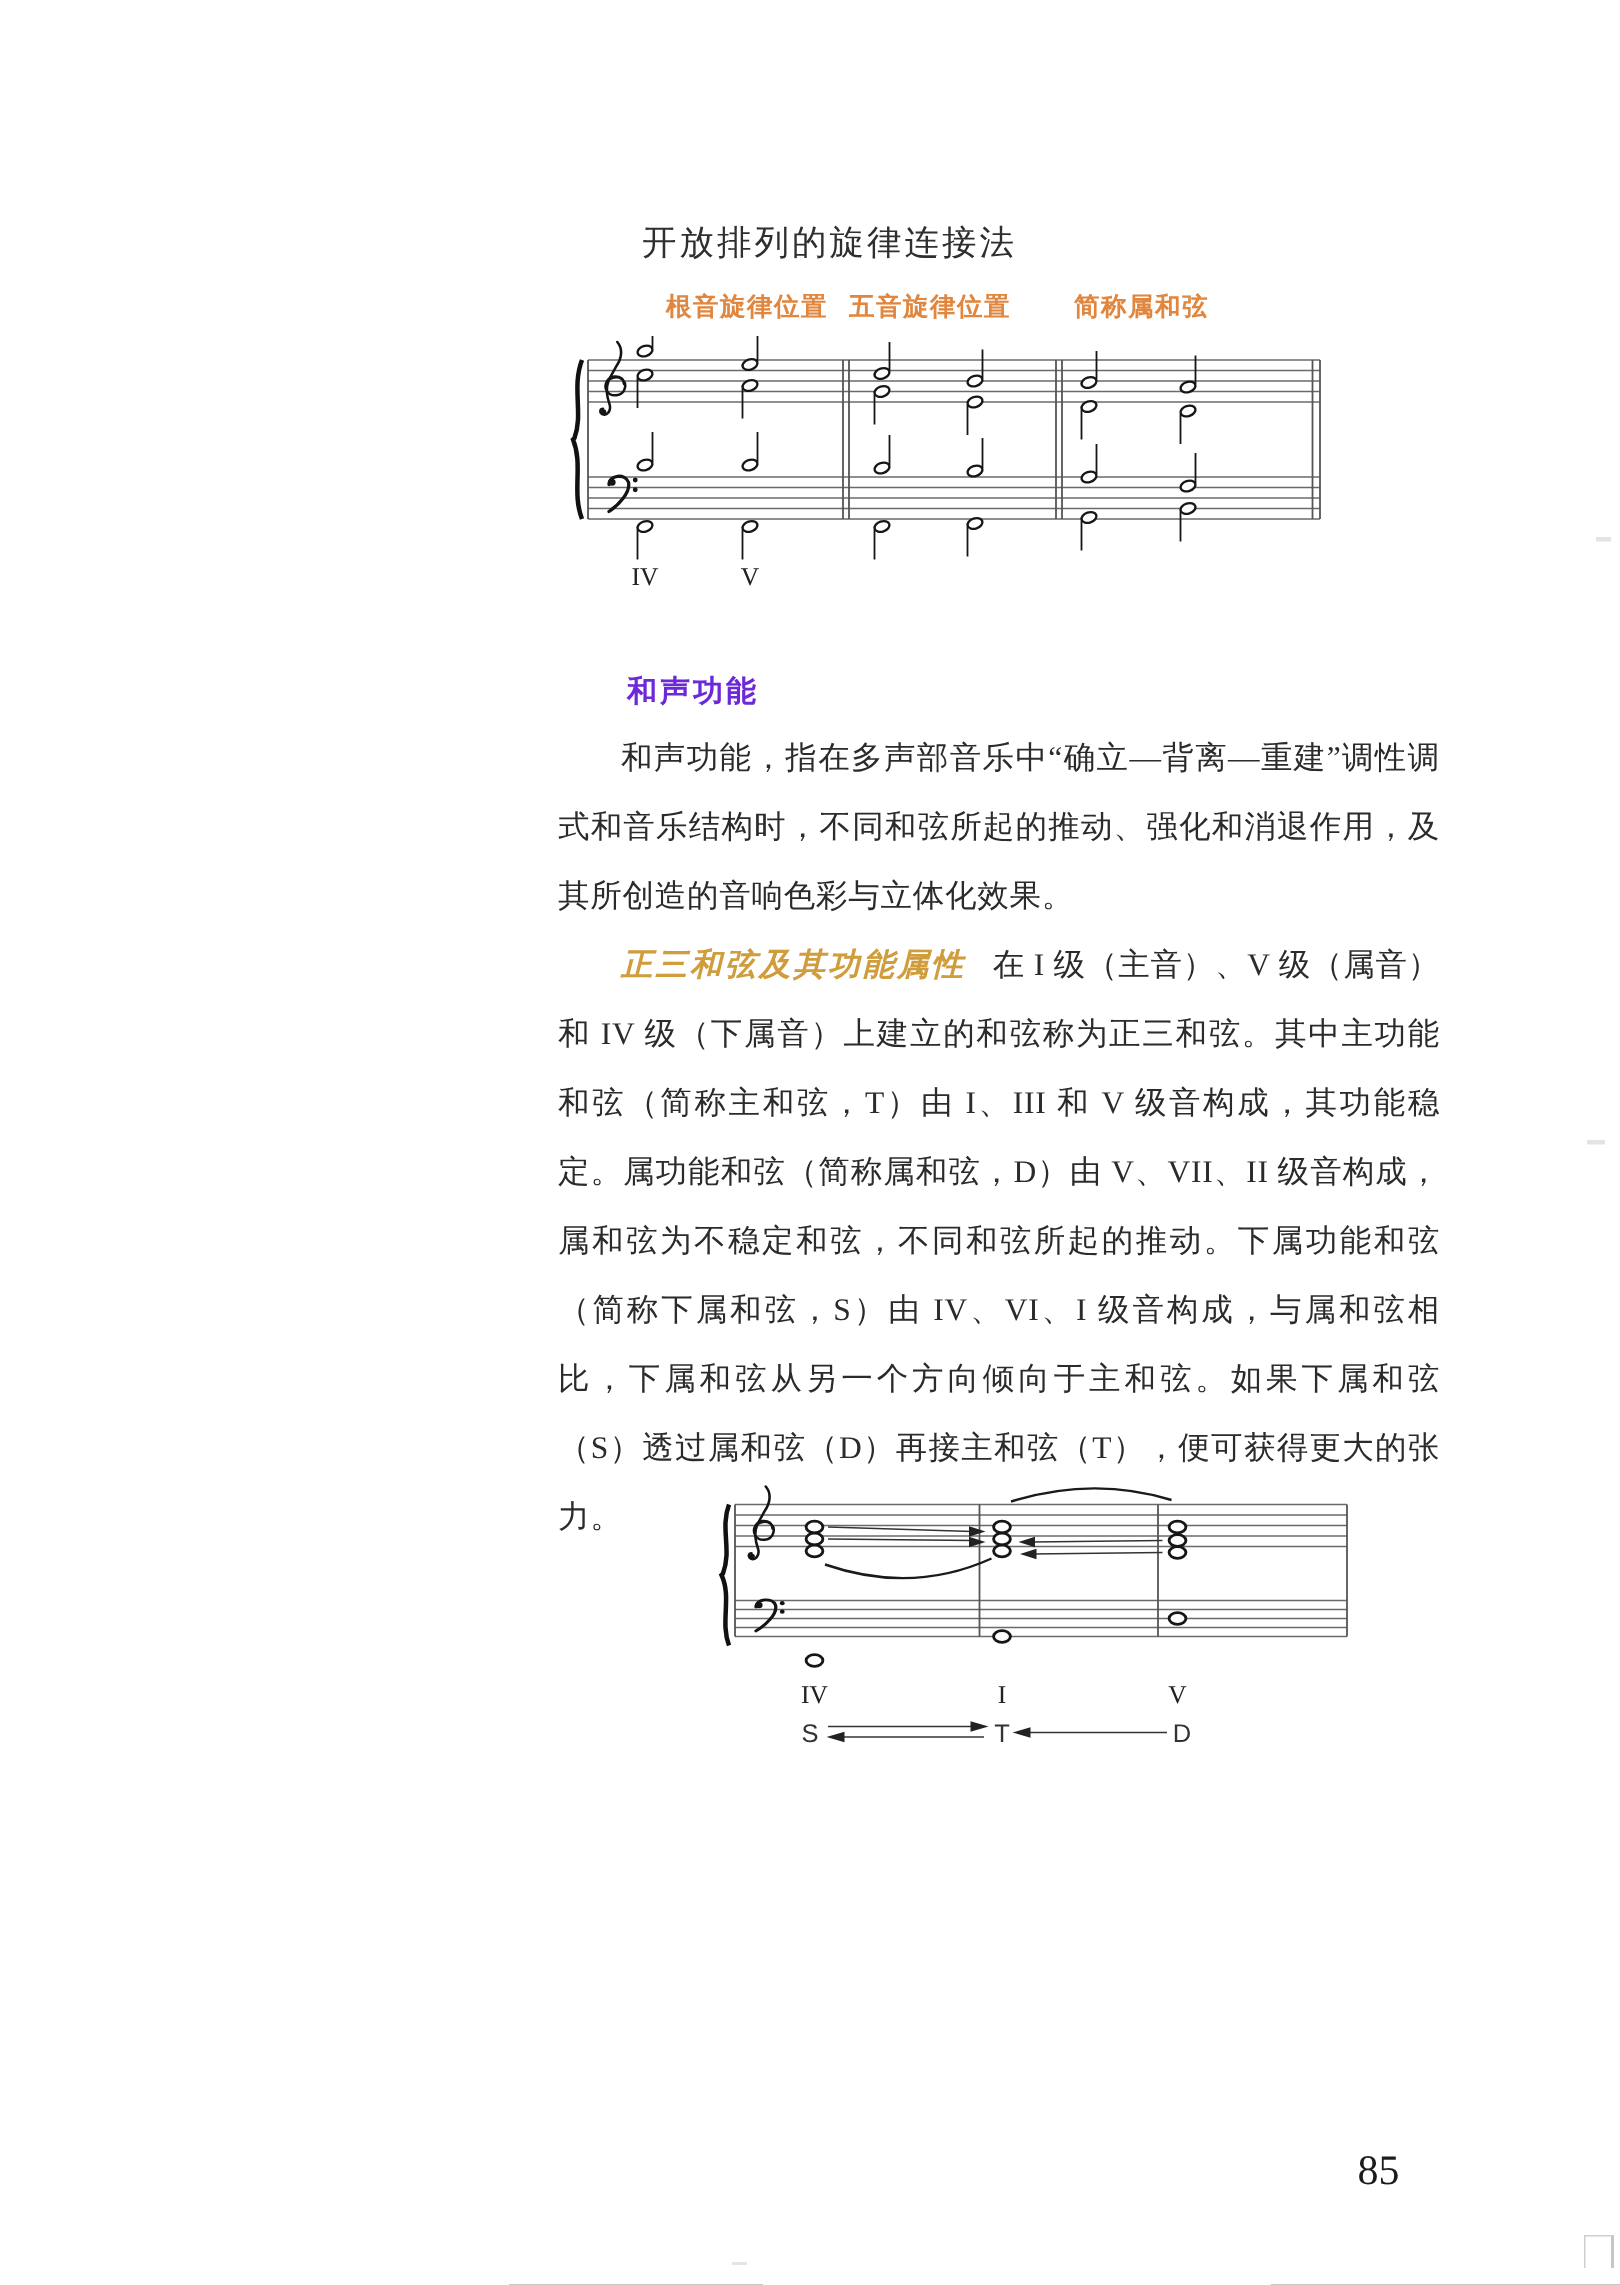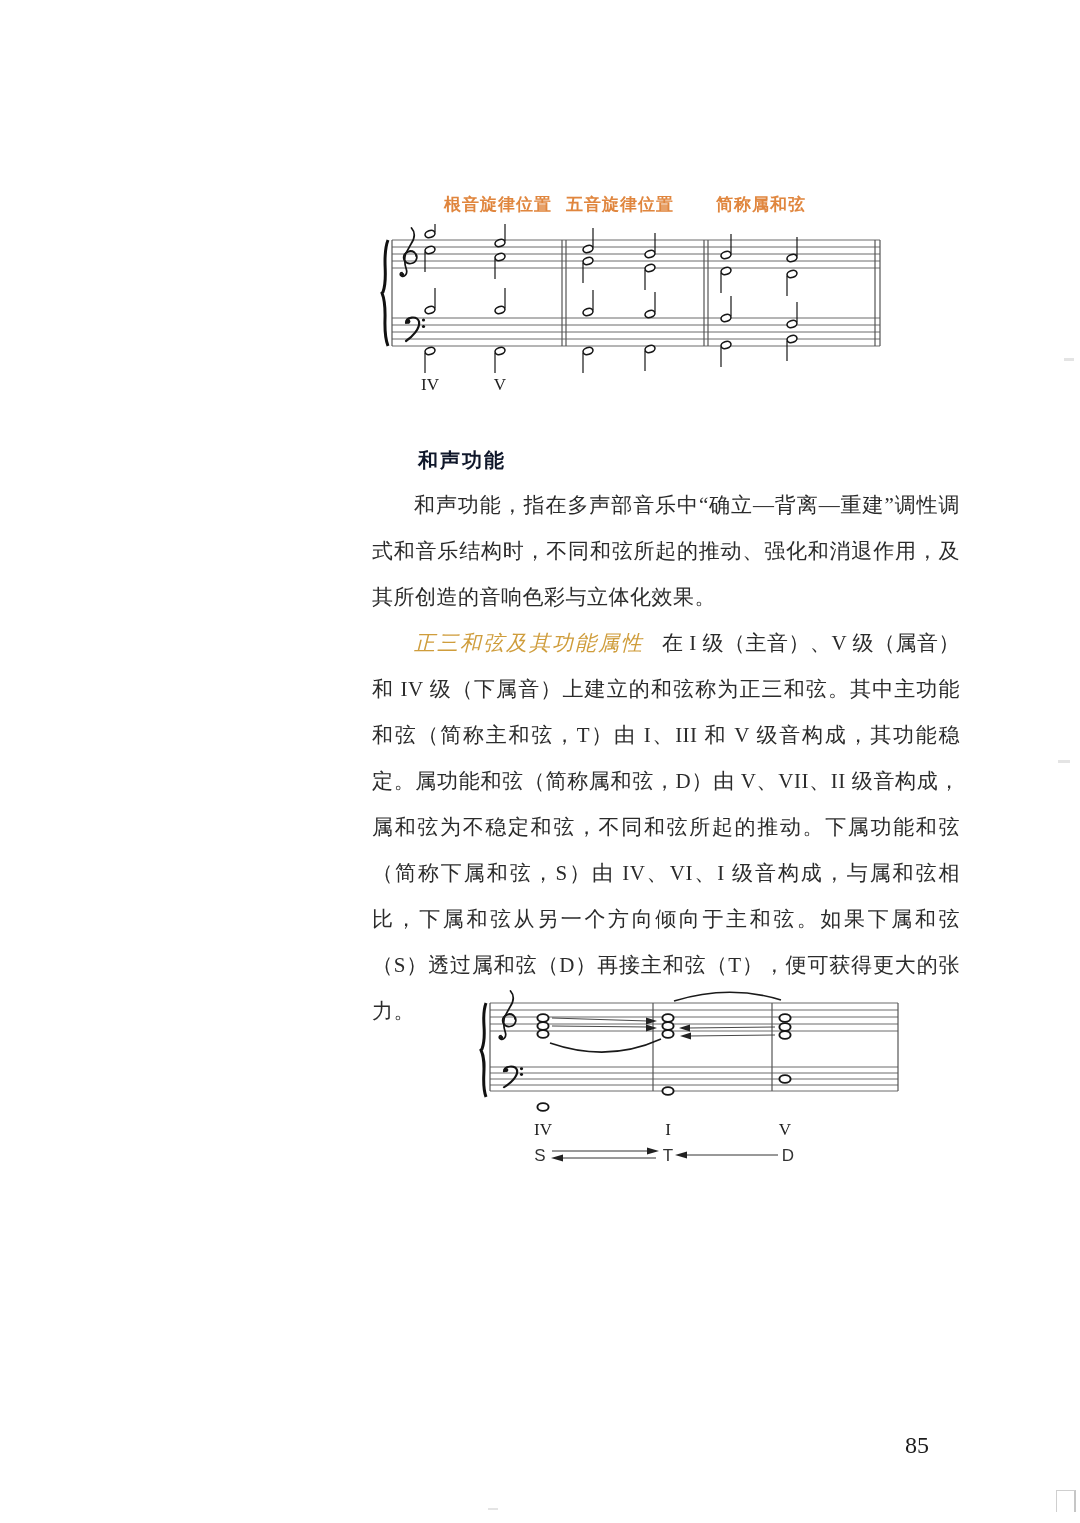--- a/index.html
+++ b/index.html
@@ -21,62 +21,63 @@
     top:193px; font-size:17px; font-weight:bold; color:#e0863e;
     font-family:"Liberation Sans","DejaVu Sans",sans-serif;
     letter-spacing:1px;
   }
   .fig-label.l1 { left:444px; }
   .fig-label.l2 { left:566px; }
   .fig-label.l3 { left:716px; }
 
   .section-heading {
     left:418px; top:447px;
-    font-size:20px; font-weight:bold; color:#0f172a;
+    font-size:20px; font-weight:bold; color:#6d28d9;
     font-family:"Liberation Sans","DejaVu Sans",sans-serif;
     letter-spacing:2px;
   }
 
   .bodytext {
     left:372px; top:482px; width:588px;
     font-size:21px; line-height:46px; text-align:justify;
     color:#2b2b2b; letter-spacing:0.5px;
   }
   .bodytext p, .para3 p { text-indent:2em; margin:0; }
   .goldlead {
-    color:#cf9d3c; font-style:italic; font-weight:400;
+    color:#cf9d3c; font-style:italic; font-weight:700;
     letter-spacing:2px; margin-right:0.85em;
   }
   .para3 {
     left:372px; top:1232px; width:588px;
     font-size:21px; line-height:46px; text-align:justify;
     color:#2b2b2b; letter-spacing:0.5px;
   }
 
   .page-number {
-    left:905px; top:1432px; font-size:24px; color:#1c1c1c;
+    left:905px; top:1432px; font-size:28px; color:#1c1c1c;
     font-family:"Liberation Serif","DejaVu Serif",serif;
   }
 
   svg text { font-family:"Liberation Serif","DejaVu Serif",serif; }
   svg .fn-label { font-family:"Liberation Sans","DejaVu Sans",sans-serif; }
 
   
   .artifact { background:#e4e4e4; }
   .mark-corner {
     left:1056px; top:1490px; width:20px; height:22px;
     border-left:1px solid #cfcfcf; border-top:1px solid #cfcfcf;
     border-right:2px solid #c6c6c6;
   }
 </style>
 </head>
 <body>
 
 <div class="page">
 
+  <div class="abs fig-title">开放排列的旋律连接法</div>
   <div class="abs fig-label l1">根音旋律位置</div>
   <div class="abs fig-label l2">五音旋律位置</div>
   <div class="abs fig-label l3">简称属和弦</div>
 
   <svg class="abs" style="left:378px; top:224px;" width="508" height="172" viewBox="0 0 508 172">
     <defs>
       <g id="hn">
         <ellipse rx="5.1" ry="3.4" transform="rotate(-18)" fill="#ffffff" stroke="#161616" stroke-width="1.6"></ellipse>
       </g>
       <g id="gclef" fill="none" stroke="#141414" stroke-width="1.7" stroke-linecap="round">

